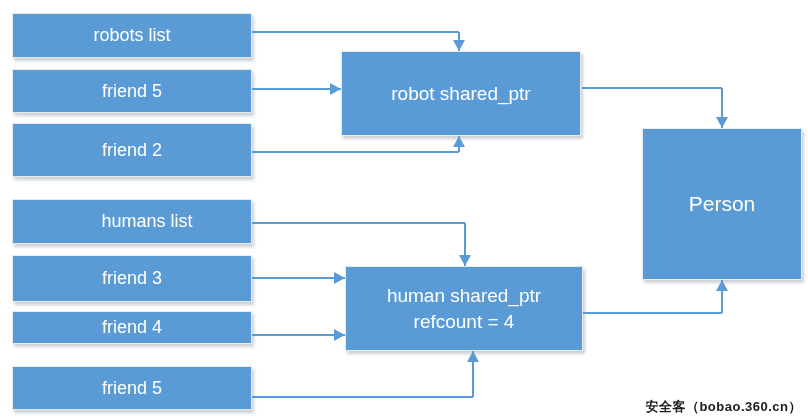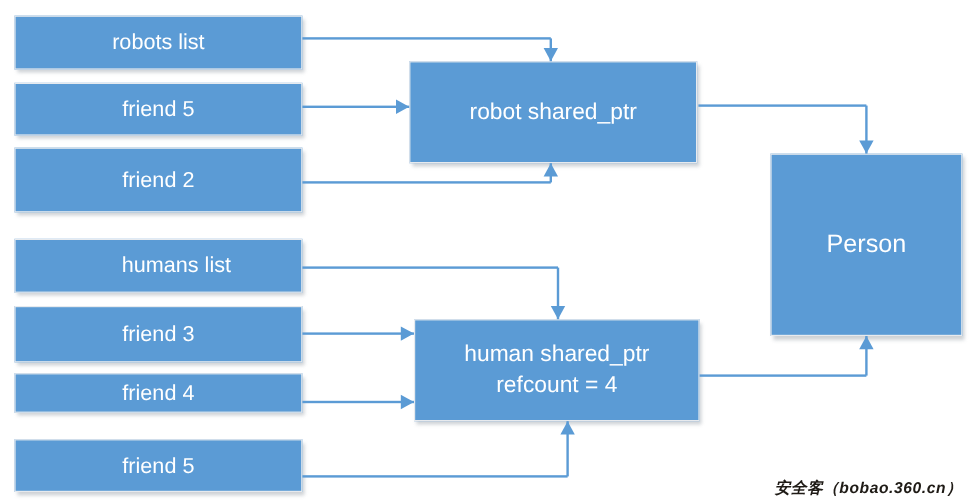--- a/index.html
+++ b/index.html
@@ -55,21 +55,20 @@
   .watermark{
     position:absolute;
     right:6px;
     bottom:4px;
     font-size:13px;
     font-weight:bold;
     color:var(--wm-text);
     letter-spacing:0.5px;
     text-shadow:1px 1px 0 rgba(255,255,255,0.65);
     white-space:nowrap;
-    font-style:italic;
   }
 </style>
 </head>
 <body>
 
 <div class="canvas">
   <div class="watermark">安全客（bobao.360.cn）</div>
 <div class="node kind-list" style="left: 12px; top: 13px; width: 240px; height: 45px;">
       <div class="node-label">robots list</div>
     </div>

